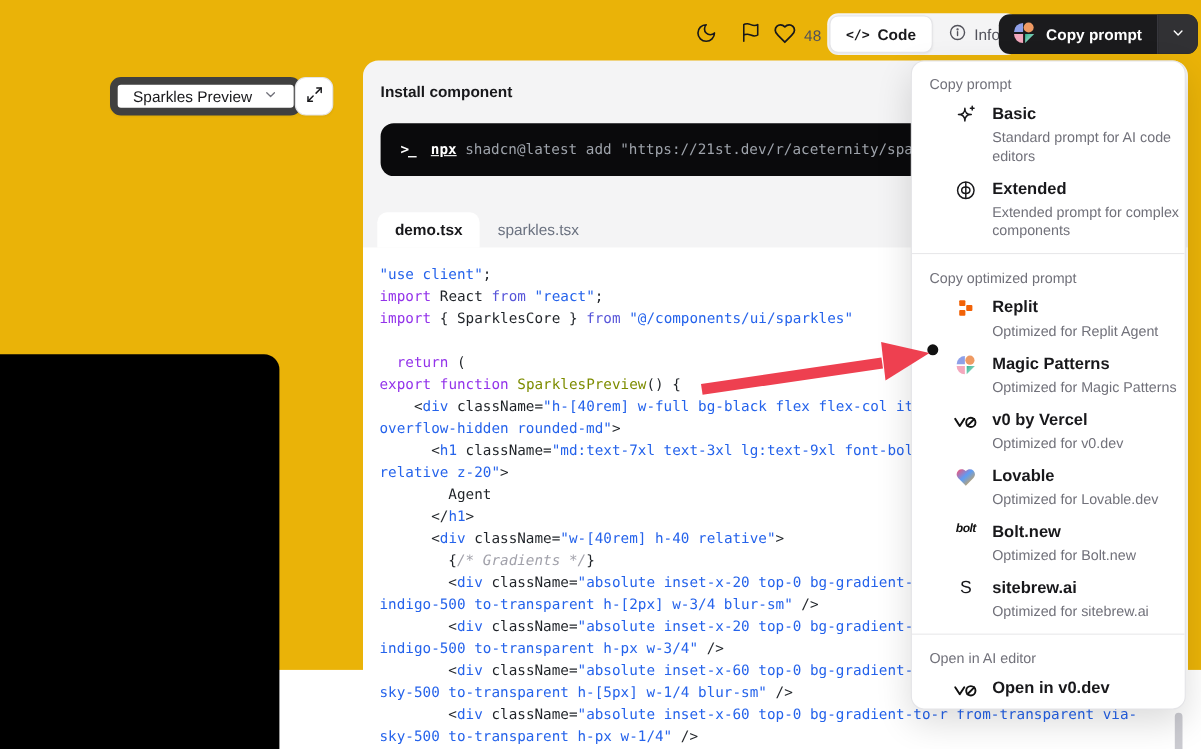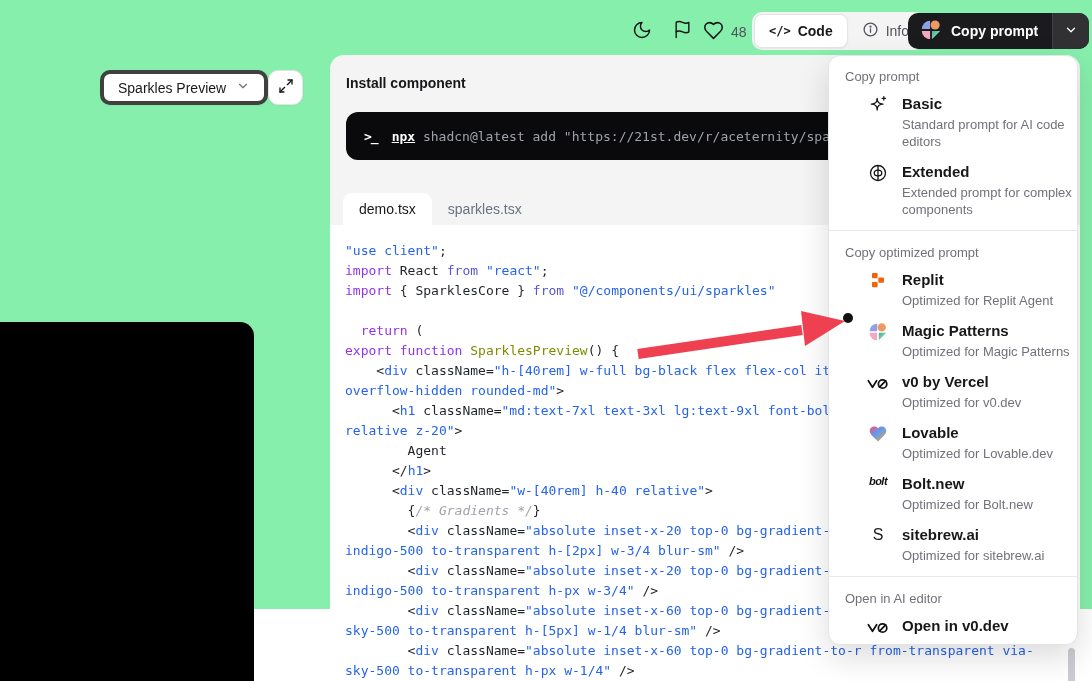--- a/index.html
+++ b/index.html
@@ -1,19 +1,19 @@
 <!DOCTYPE html>
 <html><head>
 <meta charset="utf-8">
 <style>
   * { margin:0; padding:0; box-sizing:border-box; }
   html,body { width:1092px; height:681px; overflow:hidden; background:#fff;
     font-family:"Liberation Sans", sans-serif; }
   .abs { position:absolute; }
-  .page { position:relative; width:1092px; height:609px; background:#86efac; }
+  .page { position:relative; width:1092px; height:609px; background:#eab308; }
 
   
   .icon-btn { width:36px; height:36px; border:none; background:transparent; border-radius:8px;
     display:flex; align-items:center; justify-content:center; cursor:pointer; color:#18181b; }
   .likes { display:flex; align-items:center; gap:6px; color:#18181b; }
   .likes .count { font-size:14px; color:#52525b; }
   .segmented { display:flex; align-items:center; background:#f4f4f5; border-radius:10px; padding:2px; height:38px; }
   .seg { display:flex; align-items:center; gap:7px; height:34px; padding:0 14px; border-radius:8px;
     font-size:14px; cursor:pointer; border:none; background:transparent; }
   .seg.active { background:#fff; border:1px solid #e4e4e7; box-shadow:0 1px 2px rgba(0,0,0,.06);
@@ -22,41 +22,41 @@
   .code-glyph { font-family:"DejaVu Sans Mono", monospace; font-size:12px; font-weight:700; }
   .copy-btn { display:flex; align-items:center; height:36px; background:#1b1b1d; border-radius:10px;
     border:none; cursor:pointer; overflow:hidden; padding:0; }
   .copy-btn .main { display:flex; align-items:center; gap:9px; padding:0 14px 0 12px; height:36px; }
   .copy-btn .label { color:#fff; font-size:14px; font-weight:700; white-space:nowrap; }
   .copy-btn .divider { width:1px; height:36px; background:#3f3f46; }
   .copy-btn .chev { width:36px; height:36px; background:#313134; display:flex; align-items:center; justify-content:center; }
 
   
   .select { display:flex; align-items:center; gap:10px; padding:0 14px; height:35px;
-    border:4px solid #404040; border-radius:10px; background:#fff; font-size:14px; color:#18181b;
+    border:7px solid #404040; border-radius:10px; background:#fff; font-size:14px; color:#18181b;
     box-shadow:0 1px 2px rgba(0,0,0,.04); cursor:pointer; }
   .sq-btn { width:35px; height:35px; border:1px solid #e4e4e7; border-radius:10px; background:#fff;
     display:flex; align-items:center; justify-content:center; cursor:pointer;
     box-shadow:0 1px 2px rgba(0,0,0,.04); }
 
   .black-preview { left:0; top:322px; width:254px; height:359px; background:#000; border-radius:0 14px 0 0; }
 
   
   .panel { left:330px; top:55px; width:750px; height:626px; background:#f4f4f5; border-radius:14px 14px 0 0; }
   .panel-heading { position:absolute; left:16px; top:20px; font-size:14px; font-weight:600; color:#18181b; }
   .terminal { position:absolute; left:16px; top:57px; width:718px; height:48px; background:#0a0a0c;
     border-radius:12px; display:flex; align-items:center; padding:0 18px; gap:14px; cursor:pointer;
     font-family:"DejaVu Sans Mono", monospace; font-size:13px; white-space:nowrap; overflow:hidden; }
   .terminal .prompt { color:#fff; font-weight:700; letter-spacing:-1px; }
   .terminal .cmd-bold { color:#fff; font-weight:700;text-decoration:underline; }
   .terminal .cmd-rest { color:#9ea3ab; }
   .tabbar { position:absolute; left:13px; top:138px; display:flex; align-items:flex-end; height:32px; }
   .tab { height:32px; padding:0 16px; display:flex; align-items:center; font-size:14px; cursor:pointer;
     border-radius:9px 9px 0 0; }
-  .tab.active { background:#fff; color:#18181b; font-weight:400; }
+  .tab.active { background:#fff; color:#18181b; font-weight:700; }
   .tab.inactive { color:#6b7280; }
   .code-area { position:absolute; left:0; top:170px; width:750px; height:456px; background:#fff;
     padding:16px 0 0 15px; overflow:hidden; }
   .code-line { font-family:"DejaVu Sans Mono", monospace; font-size:13px; line-height:20px; white-space:pre; }
   .tk-k { color:#9333ea; } .tk-f { color:#5755d9; } .tk-s { color:#2563eb; } .tk-t { color:#2563eb; }
   .tk-n { color:#1f2328; } .tk-fn { color:#7d8c00; } .tk-c { color:#a1a1aa; font-style:italic; }
   .scroll-thumb { position:absolute; left:738px; top:593px; width:7px; height:40px; background:#cbcbd1; border-radius:4px; }
 
   
   .dropdown { left:828px; top:55px; width:250px; height:590px; background:#fff; border:1px solid #e4e4e7;

